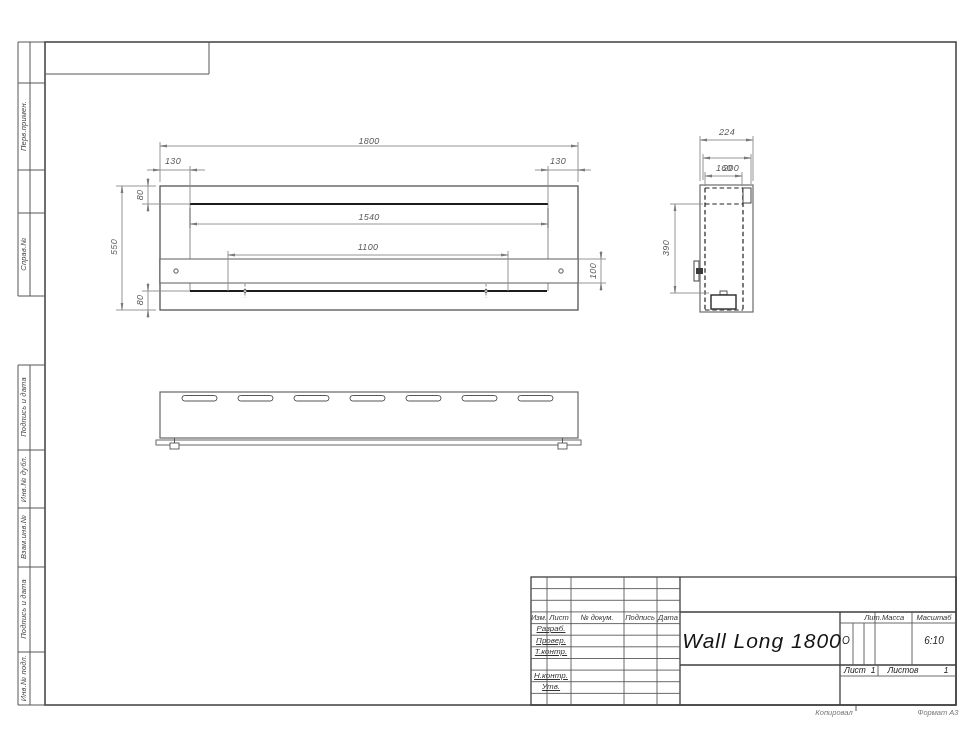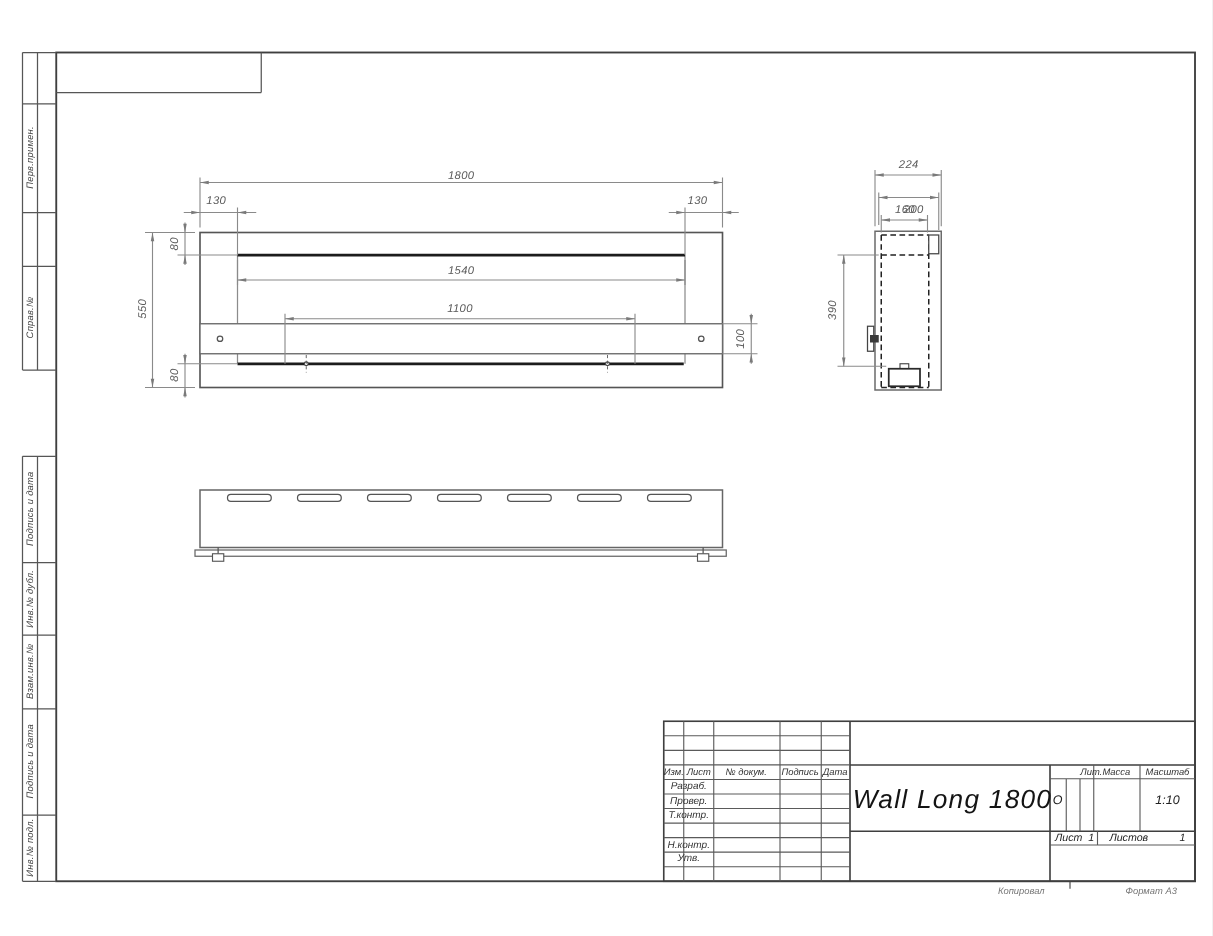--- a/index.html
+++ b/index.html
@@ -4,26 +4,26 @@
 <style>
   html,body{margin:0;padding:0;background:#e8e8e8;}
   .sheet{position:relative;width:970px;height:749px;background:#ffffff;overflow:hidden;
          font-family:"Liberation Sans",sans-serif;}
   svg{position:absolute;left:0;top:0;}
   .lbl{position:absolute;transform:translate(-50%,-50%);font-style:italic;white-space:nowrap;
        color:#4a4a4a;line-height:1;}
   .rot{transform:translate(-50%,-50%) rotate(-90deg);}
   .dim{font-size:9px;color:#5a5a5a;letter-spacing:0.3px;}
   .tbl{font-size:7.5px;color:#333;}
-  .role{font-size:8px;color:#333;}
+  .role{font-size:8px;color:#333;text-decoration:underline;}
   .mlabel{font-size:7.5px;color:#444;letter-spacing:0.2px;}
   .title-main{font-size:21px;color:#141414;font-weight:500;letter-spacing:1px;}
   .val{font-size:10px;color:#222;}
   .sval{font-size:8.5px;color:#222;}
-  .footer-note{font-size:7.5px;color:#777;}
+  .footer-note{font-size:7.5px;color:#777;margin-left:17px;}
 </style>
 </head>
 <body>
 
 <div class="sheet">
 
   <svg width="970" height="749" viewBox="0 0 970 749">
 
     <g>
       <rect x="45" y="42" width="911" height="663" fill="none" stroke="#3f3f3f" stroke-width="1.5"></rect>
@@ -154,21 +154,21 @@
   <div class="lbl role" style="left:551px;top:652px">Т.контр.</div>
   <div class="lbl role" style="left:551px;top:676px">Н.контр.</div>
   <div class="lbl role" style="left:551px;top:687px">Утв.</div>
 
   <div class="lbl title-main" style="left:762px;top:640px">Wall Long 1800</div>
 
   <div class="lbl tbl" style="left:873px;top:618px">Лит.</div>
   <div class="lbl tbl" style="left:893px;top:618px">Масса</div>
   <div class="lbl tbl" style="left:934px;top:618px">Масштаб</div>
   <div class="lbl val" style="left:846px;top:641px">О</div>
-  <div class="lbl val" style="left:934px;top:641px">1:10</div>
+  <div class="lbl val" style="left:934px;top:641px">6:10</div>
   <div class="lbl sval" style="left:855px;top:670px">Лист</div>
   <div class="lbl sval" style="left:873px;top:670px">1</div>
   <div class="lbl sval" style="left:903px;top:670px">Листов</div>
   <div class="lbl sval" style="left:946px;top:670px">1</div>
 
   <div class="lbl footer-note" style="left:817px;top:713px">Копировал</div>
   <div class="lbl footer-note" style="left:921px;top:713px">Формат А3</div>
 
 </div>
 

